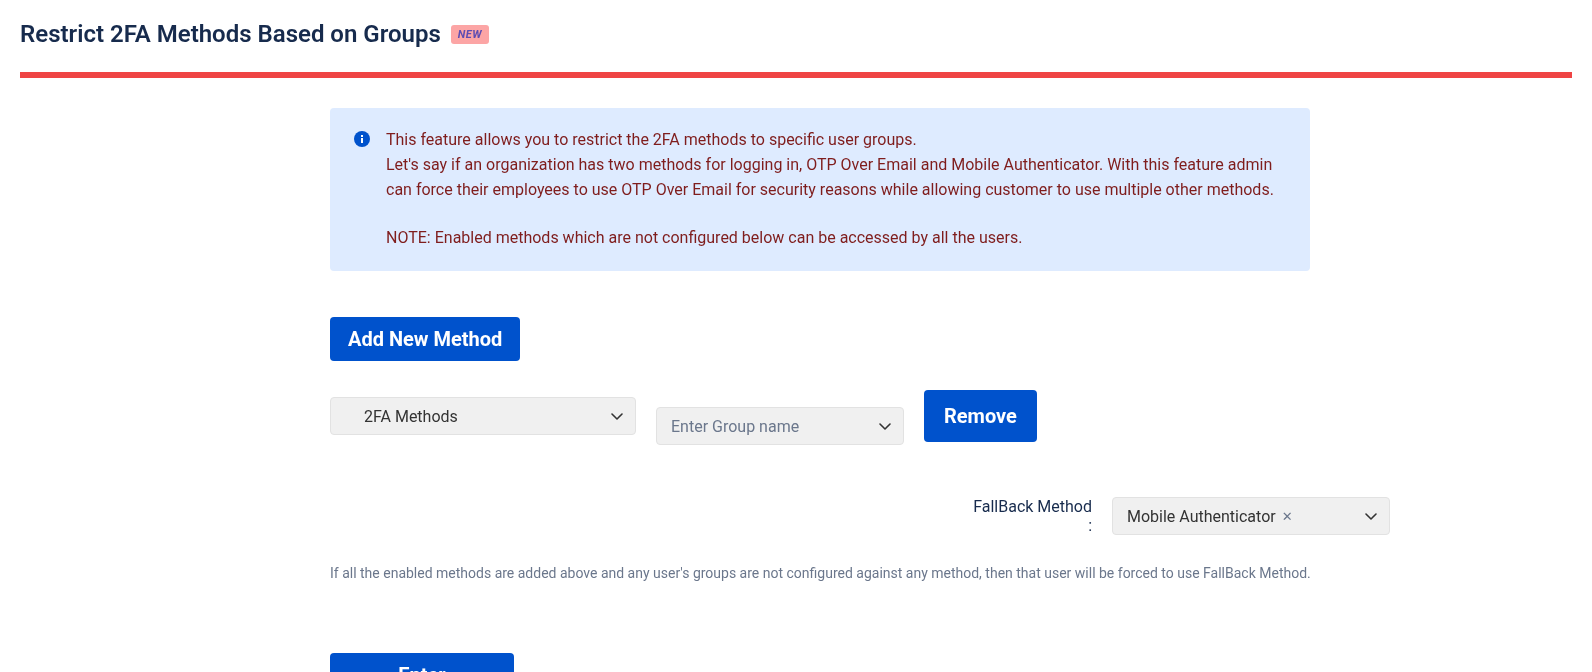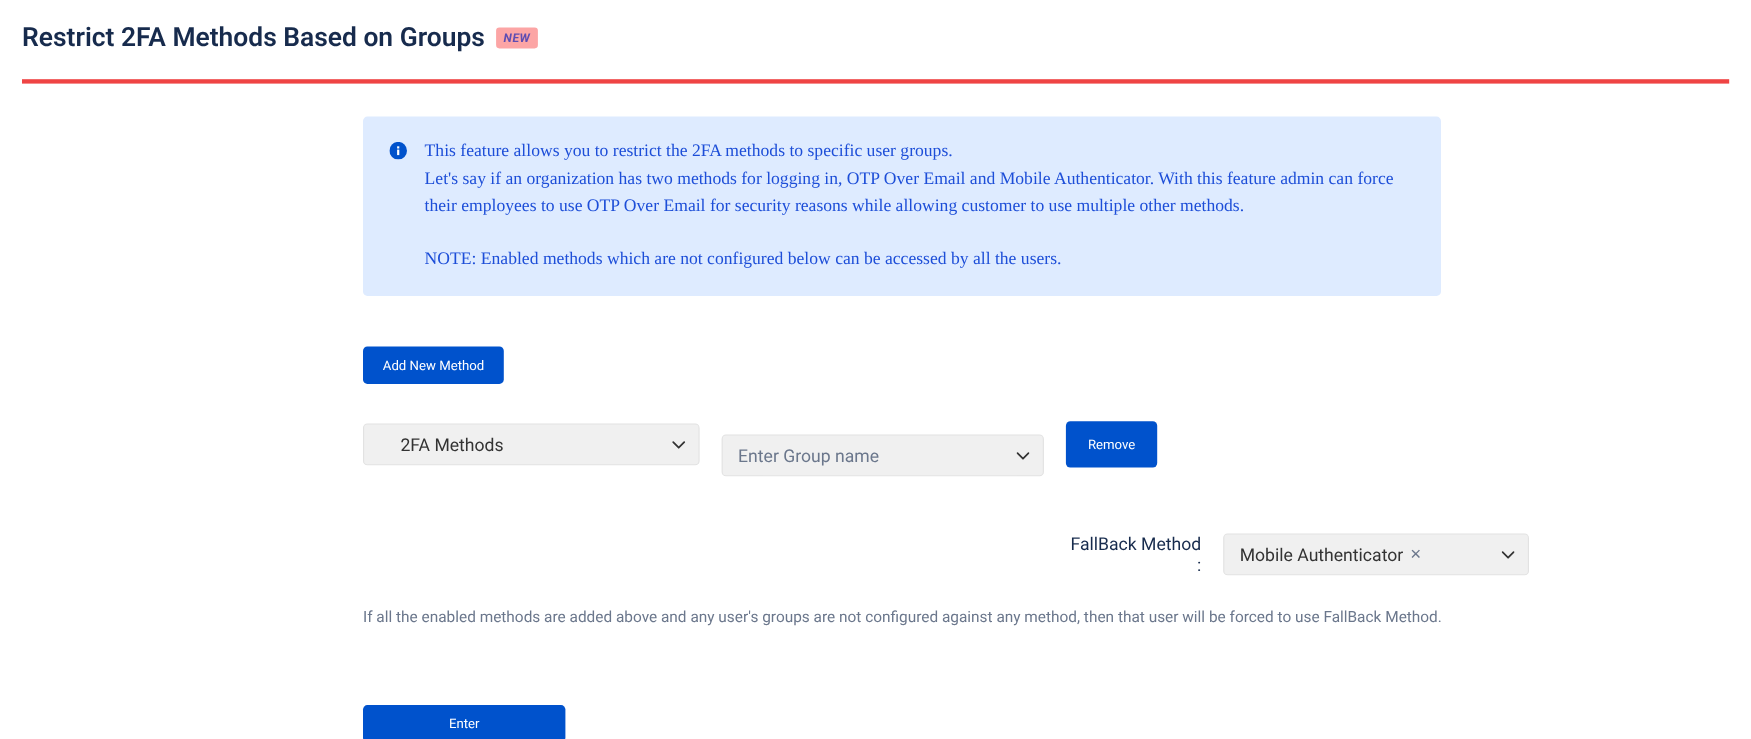--- a/index.html
+++ b/index.html
@@ -8,21 +8,21 @@
     background: #fff;
     color: #172b4d;
     padding: 20px;
     width: 1592px;
   }
   .header-row {
     display: flex;
     align-items: center;
     gap: 10px;
     padding-bottom: 24px;
-    border-bottom: 4px solid #ef4444;
+    border-bottom: 6px solid #ef4444;
     margin-bottom: 30px;
   }
   .page-title {
     font-size: 24px;
     font-weight: 600;
     color: #172b4d;
   }
   .badge-new {
     background: #fca5a5;
     color: #5e4db2;
@@ -48,30 +48,29 @@
   }
   .info-icon {
     flex-shrink: 0;
     width: 16px;
     height: 16px;
     margin-top: 3px;
   }
   .info-text {
     font-size: 16px;
     line-height: 1.55;
-    color: #1d4ed8;
-    font-family: Liberation Serif, serif;
+    color: #7f1d1d;
   }
   .info-text p + p { margin-top: 24px; }
   .btn {
     display: inline-block;
     border: none;
     border-radius: 4px;
-    font-size: 12px;
-    font-weight: 400;
+    font-size: 20px;
+    font-weight: 700;
     cursor: pointer;
     font-family: inherit;
   }
   .btn-primary {
     background: #0052cc;
     color: #fff;
     padding: 10px 18px;
   }
   .btn-remove {
     background: #0052cc;
@@ -95,21 +94,21 @@
     position: relative;
     background: #f0f0f0;
     border: 1px solid #e2e2e2;
     border-radius: 4px;
     height: 38px;
     display: flex;
     align-items: center;
     padding: 0 34px 0 14px;
   }
   .select-wrap.w1 { width: 306px; padding-left: 33px; }
-  .select-wrap.w2 { width: 293px; margin-top: 20px; }
+  .select-wrap.w2 { width: 248px; margin-top: 20px; }
   .select-wrap.w3 { width: 278px; }
   .select-text {
     font-size: 16px;
     color: #333;
   }
   .select-placeholder {
     color: #6b778c;
   }
   .chevron {
     position: absolute;

